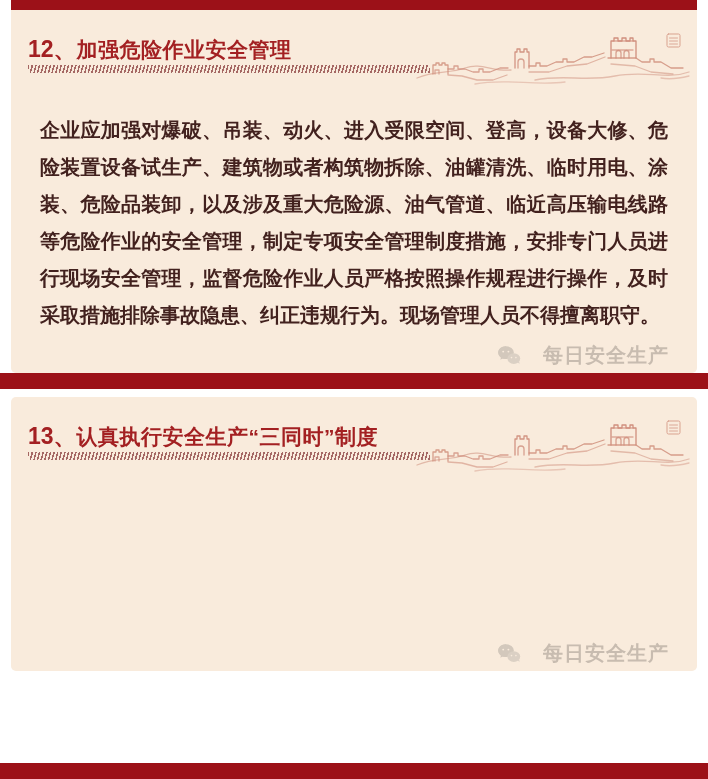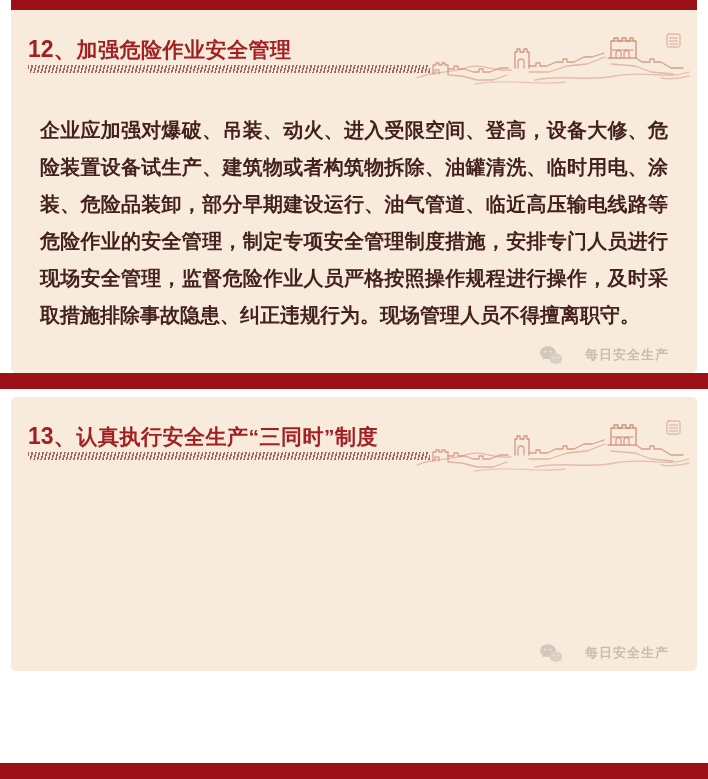--- a/index.html
+++ b/index.html
@@ -29,21 +29,21 @@
   .wall{position:absolute;right:6px;top:18px;width:276px;height:62px;}
   .body-text{
     position:absolute;left:29px;right:29px;margin:0;
     color:#42211e;font-weight:600;text-align:justify;text-justify:inter-ideograph;
   }
   .body-1{top:102px;font-size:20px;line-height:37px;}
   .body-2{top:96px;font-size:19px;line-height:33px;}
   .watermark{
     position:absolute;right:28px;bottom:6px;height:24px;
     display:flex;align-items:center;gap:22px;
-    color:#c8bcb0;font-size:13px;font-weight:600;letter-spacing:1px;white-space:nowrap;margin-top:24px;
+    color:#c8bcb0;font-size:20px;font-weight:600;letter-spacing:1px;white-space:nowrap;margin-top:24px;
   }
   .wechat-icon{width:24px;height:21px;flex:0 0 auto;}
 </style>
 </head>
 <body>
 
 <div class="page">
 
   <div class="redbar bar-top"></div>
 
@@ -76,21 +76,21 @@
       <path d="M196,36 l24,2 16,6 22,2" opacity="0.55"></path>
 
       <path d="M246,50 c10,2 20,0 28,-2" opacity="0.45"></path>
 
       <g opacity="0.8">
         <rect x="252" y="6" width="13" height="13" rx="1.5" stroke-width="1"></rect>
         <path d="M254.5,10 h8 M254.5,13 h8 M254.5,16 h8" stroke-width="0.9"></path>
       </g>
     </svg>
 
-    <p class="body-text body-1">企业应加强对爆破、吊装、动火、进入受限空间、登高，设备大修、危险装置设备试生产、建筑物或者构筑物拆除、油罐清洗、临时用电、涂装、危险品装卸，部分早期建设运行、油气管道、临近高压输电线路等危险作业的安全管理，制定专项安全管理制度措施，安排专门人员进行现场安全管理，监督危险作业人员严格按照操作规程进行操作，及时采取措施排除事故隐患、纠正违规行为。现场管理人员不得擅离职守。</p>
+    <p class="body-text body-1">企业应加强对爆破、吊装、动火、进入受限空间、登高，设备大修、危险装置设备试生产、建筑物或者构筑物拆除、油罐清洗、临时用电、涂装、危险品装卸，以及涉及重大危险源、油气管道、临近高压输电线路等危险作业的安全管理，制定专项安全管理制度措施，安排专门人员进行现场安全管理，监督危险作业人员严格按照操作规程进行操作，及时采取措施排除事故隐患、纠正违规行为。现场管理人员不得擅离职守。</p>
 
     <div class="watermark">
       <svg class="wechat-icon" viewBox="0 0 24 21">
         <path d="M9,1.2 C4.6,1.2 1.2,4 1.2,7.6 c0,2 1.1,3.7 2.8,4.9 l-0.7,2.2 2.5,-1.3 c1,0.3 2.1,0.5 3.2,0.5 0.3,0 0.6,0 0.9,-0.1" fill="#d3c8bc"></path>
         <ellipse cx="9" cy="7.6" rx="7.8" ry="6.4" fill="#d3c8bc"></ellipse>
         <circle cx="6.2" cy="6.6" r="0.95" fill="#f9ebdc"></circle>
         <circle cx="11.4" cy="6.6" r="0.95" fill="#f9ebdc"></circle>
         <ellipse cx="16.8" cy="13.6" rx="6.4" ry="5.3" fill="#dbd0c4"></ellipse>
         <path d="M20.5,17.6 l2.2,1.2 -0.6,-2 z" fill="#dbd0c4"></path>
         <circle cx="14.5" cy="12.6" r="0.8" fill="#f9ebdc"></circle>

